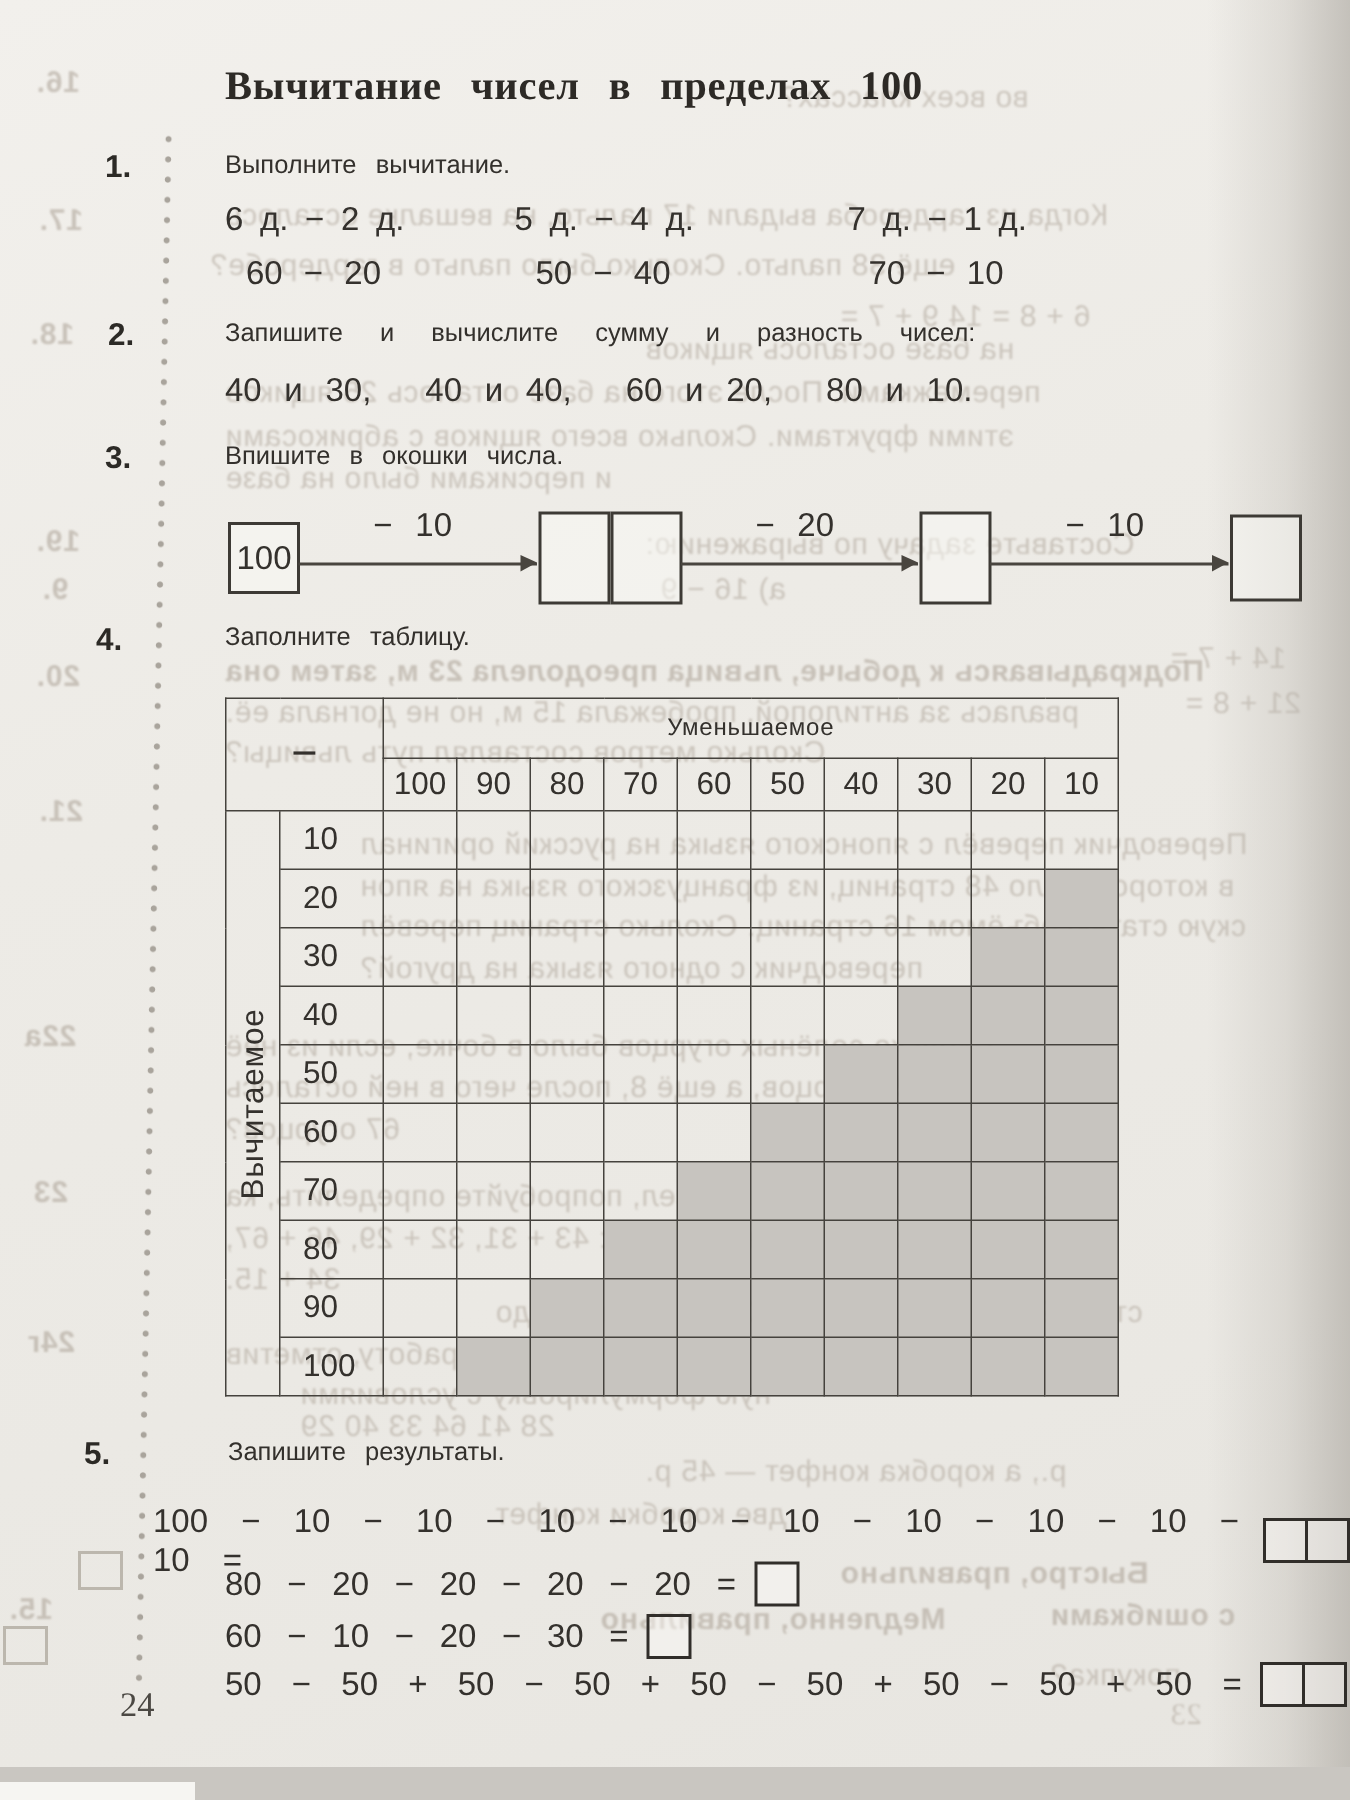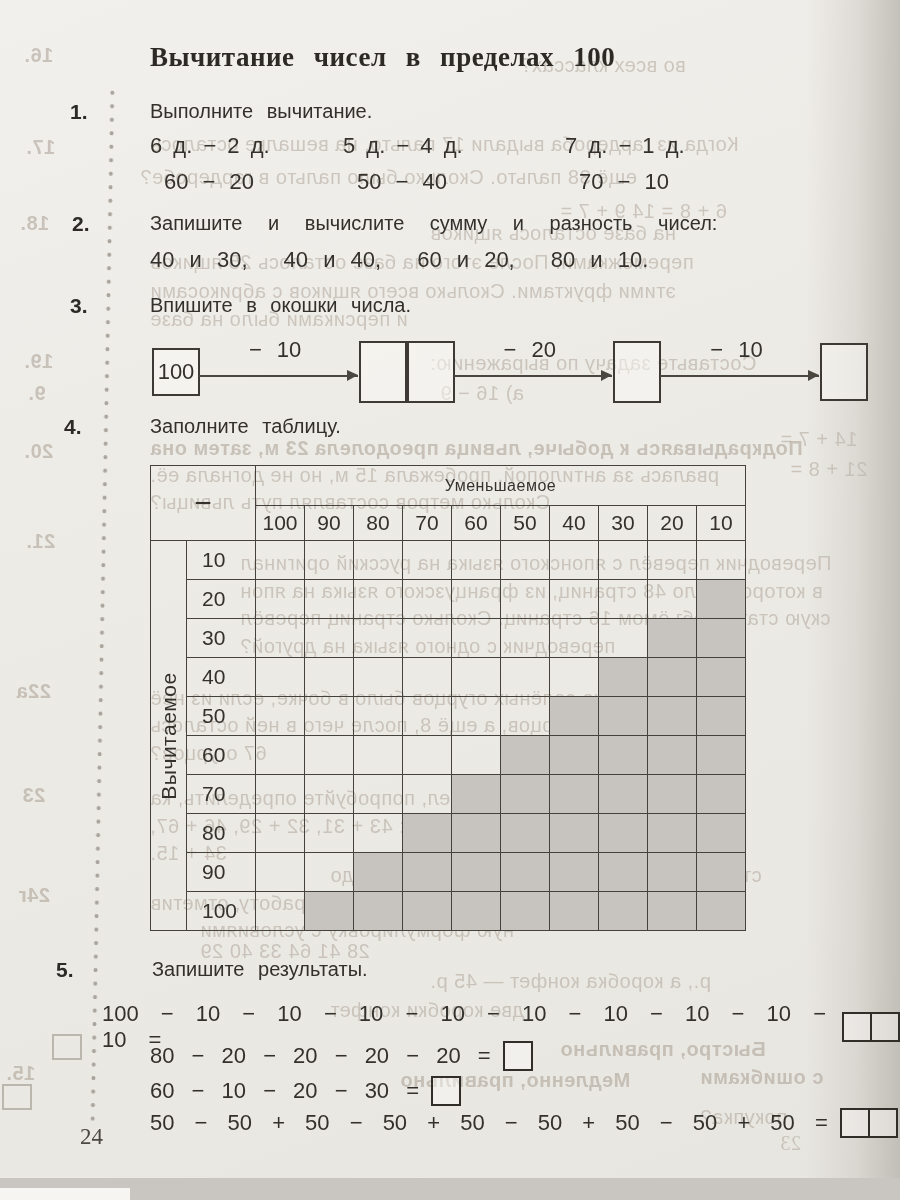--- a/index.html
+++ b/index.html
@@ -20,21 +20,21 @@
         font-size:20px;white-space:nowrap;filter:blur(0.55px);letter-spacing:.5px;}
   .bleed.b{font-weight:bold;opacity:.55;}
   .bleed.serif{font-family:"Liberation Serif",serif;}
   .bleed-box{position:absolute;z-index:1;width:26px;height:22px;border:2px solid rgba(150,142,130,.55);filter:blur(.4px);}
   
   .content{position:absolute;inset:0;z-index:10;}
   .title{position:absolute;left:150px;top:42px;width:690px;
         font-family:"Liberation Serif",serif;font-weight:bold;font-size:27px;color:#2d2a26;
         word-spacing:12px;letter-spacing:.5px;}
   .exnum{position:absolute;font-weight:bold;font-size:21px;color:#2c2a26;}
-  .heading{position:absolute;font-size:20px;word-spacing:8px;color:#33302c;}
+  .heading{position:absolute;font-size:17px;word-spacing:8px;color:#33302c;}
   
   .prob{position:absolute;font-size:22px;word-spacing:5px;}
   .prob .lower{display:block;margin-top:10px;margin-left:14px;word-spacing:8px;}
   
   .pairs{position:absolute;left:150px;top:247px;font-size:22px;}
   .pairs span{margin-right:36px;word-spacing:9px;}
   
   .chain{position:absolute;left:152px;top:336px;width:716px;height:72px;display:flex;align-items:center;}
   .cbox{width:44px;height:58px;border:2px solid #3d3a35;background:rgba(250,249,246,.5);
         flex:none;display:flex;align-items:center;justify-content:center;font-size:22px;}

